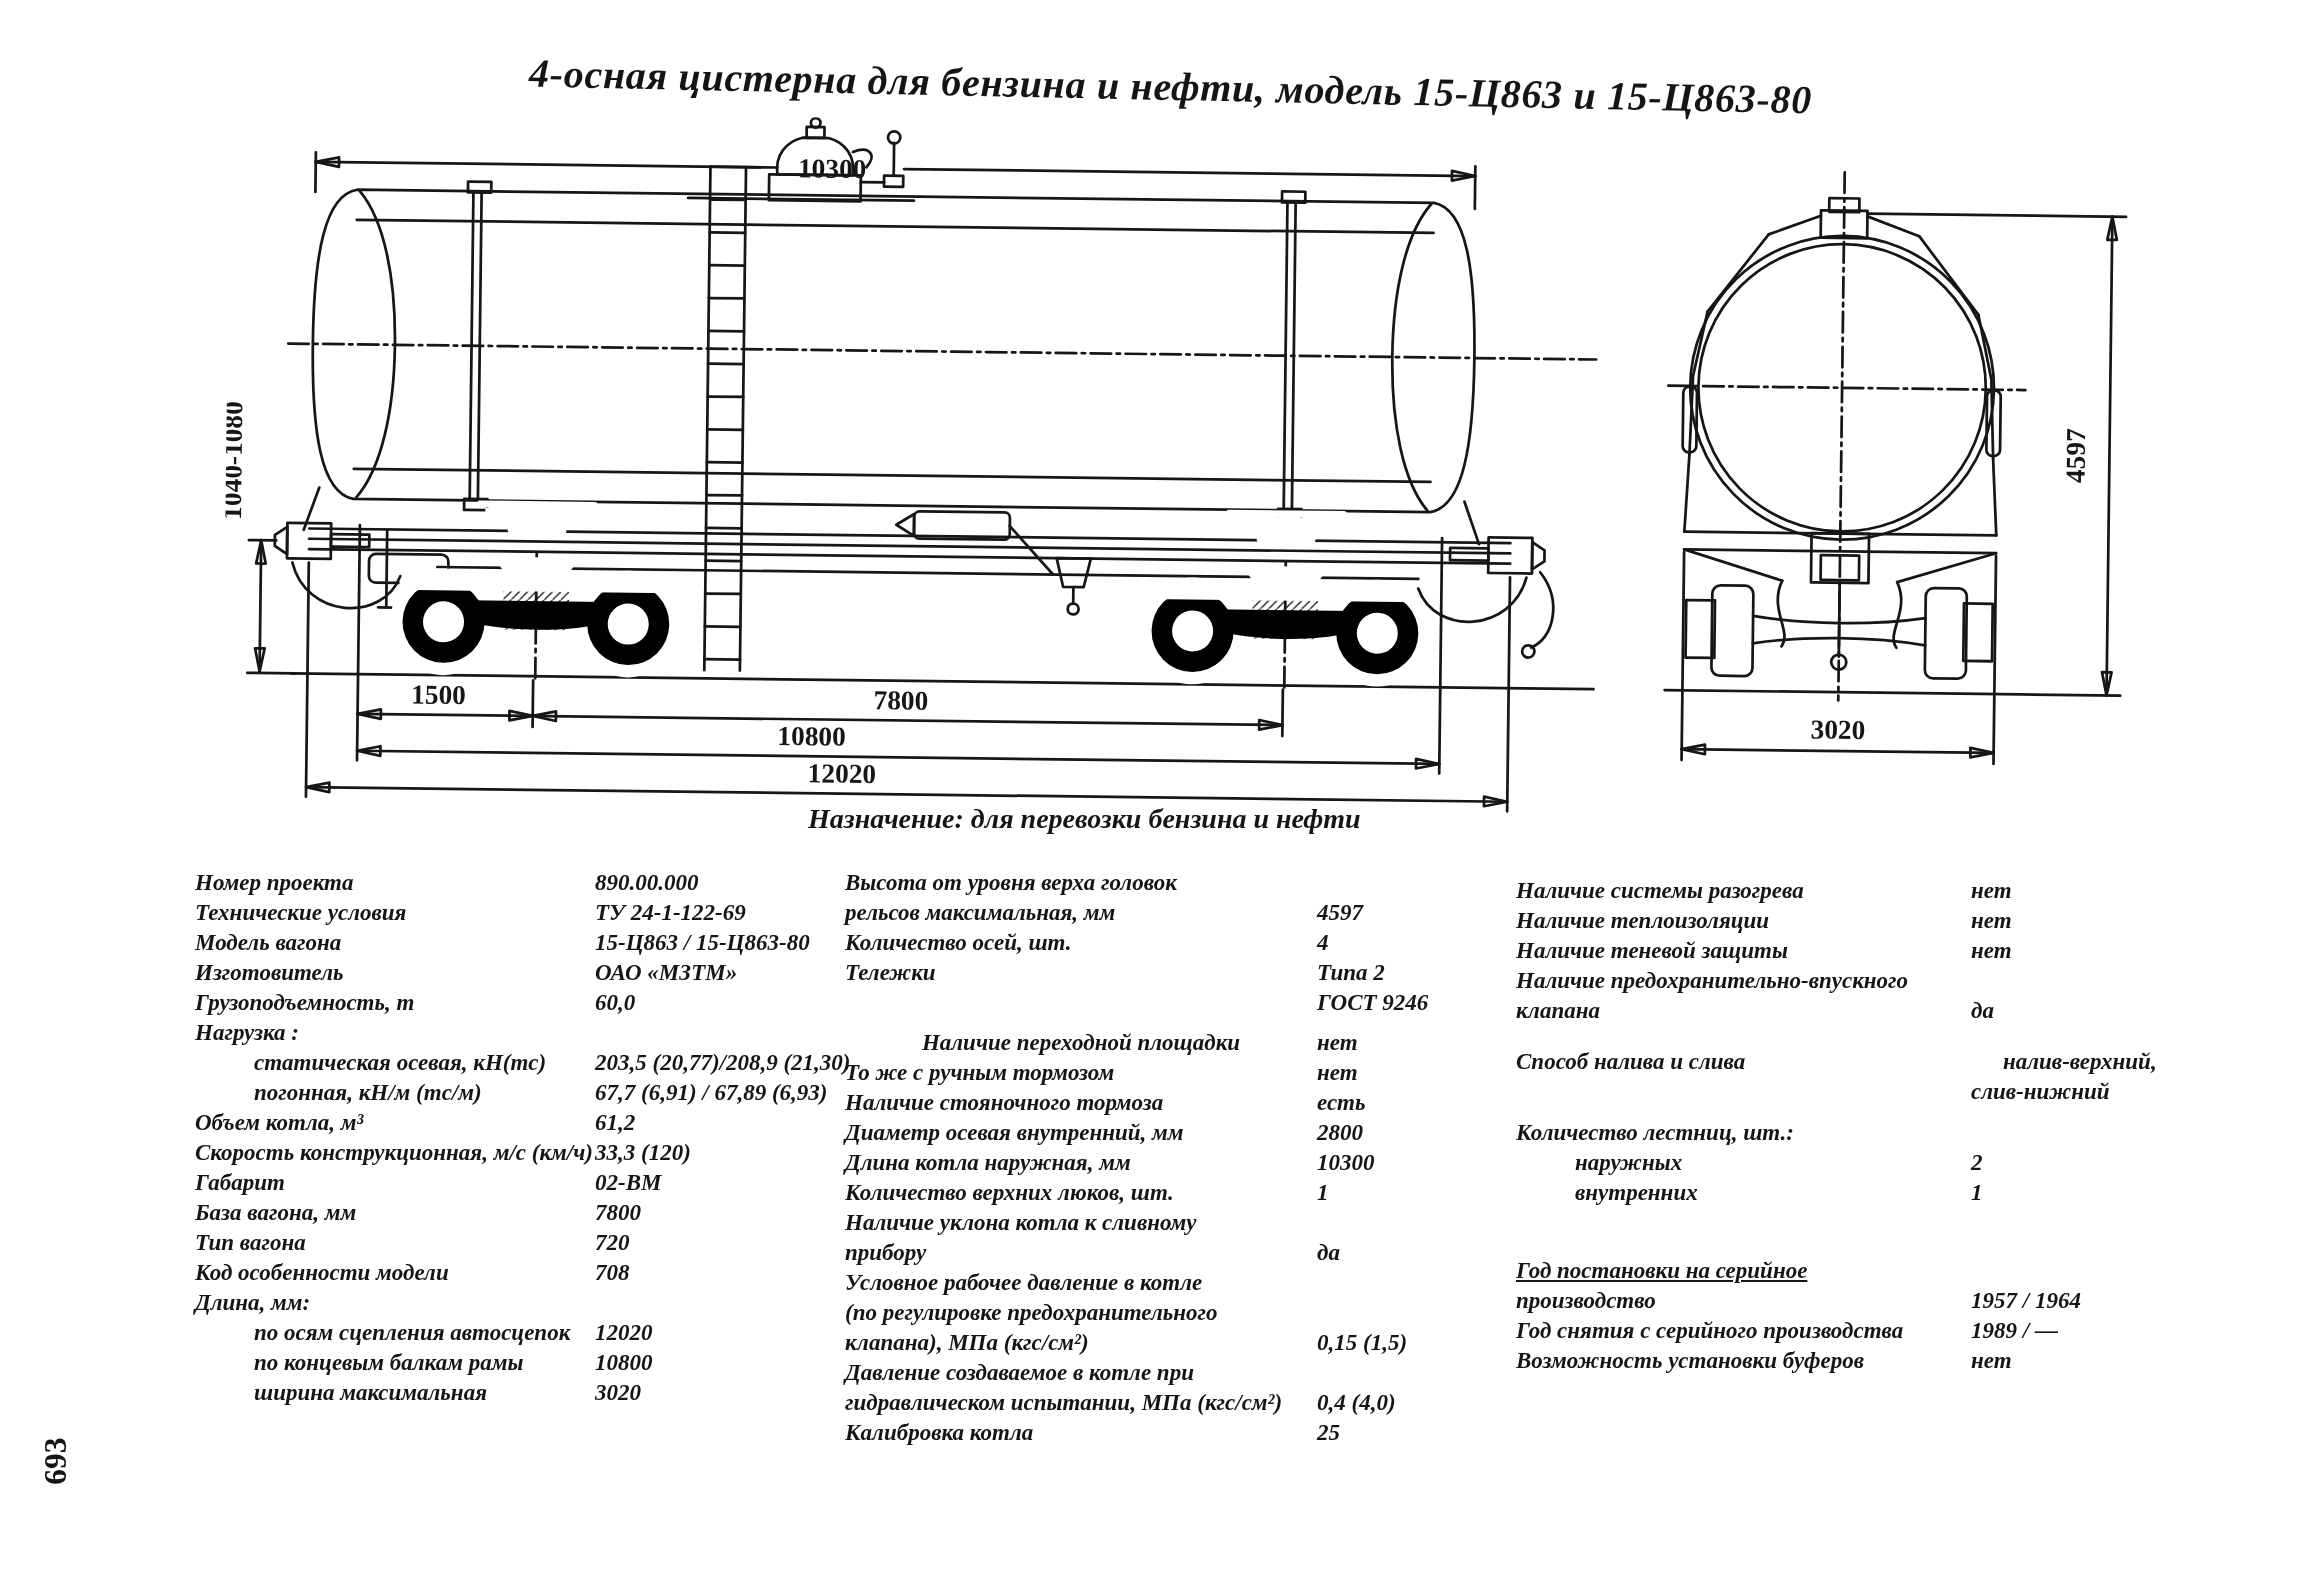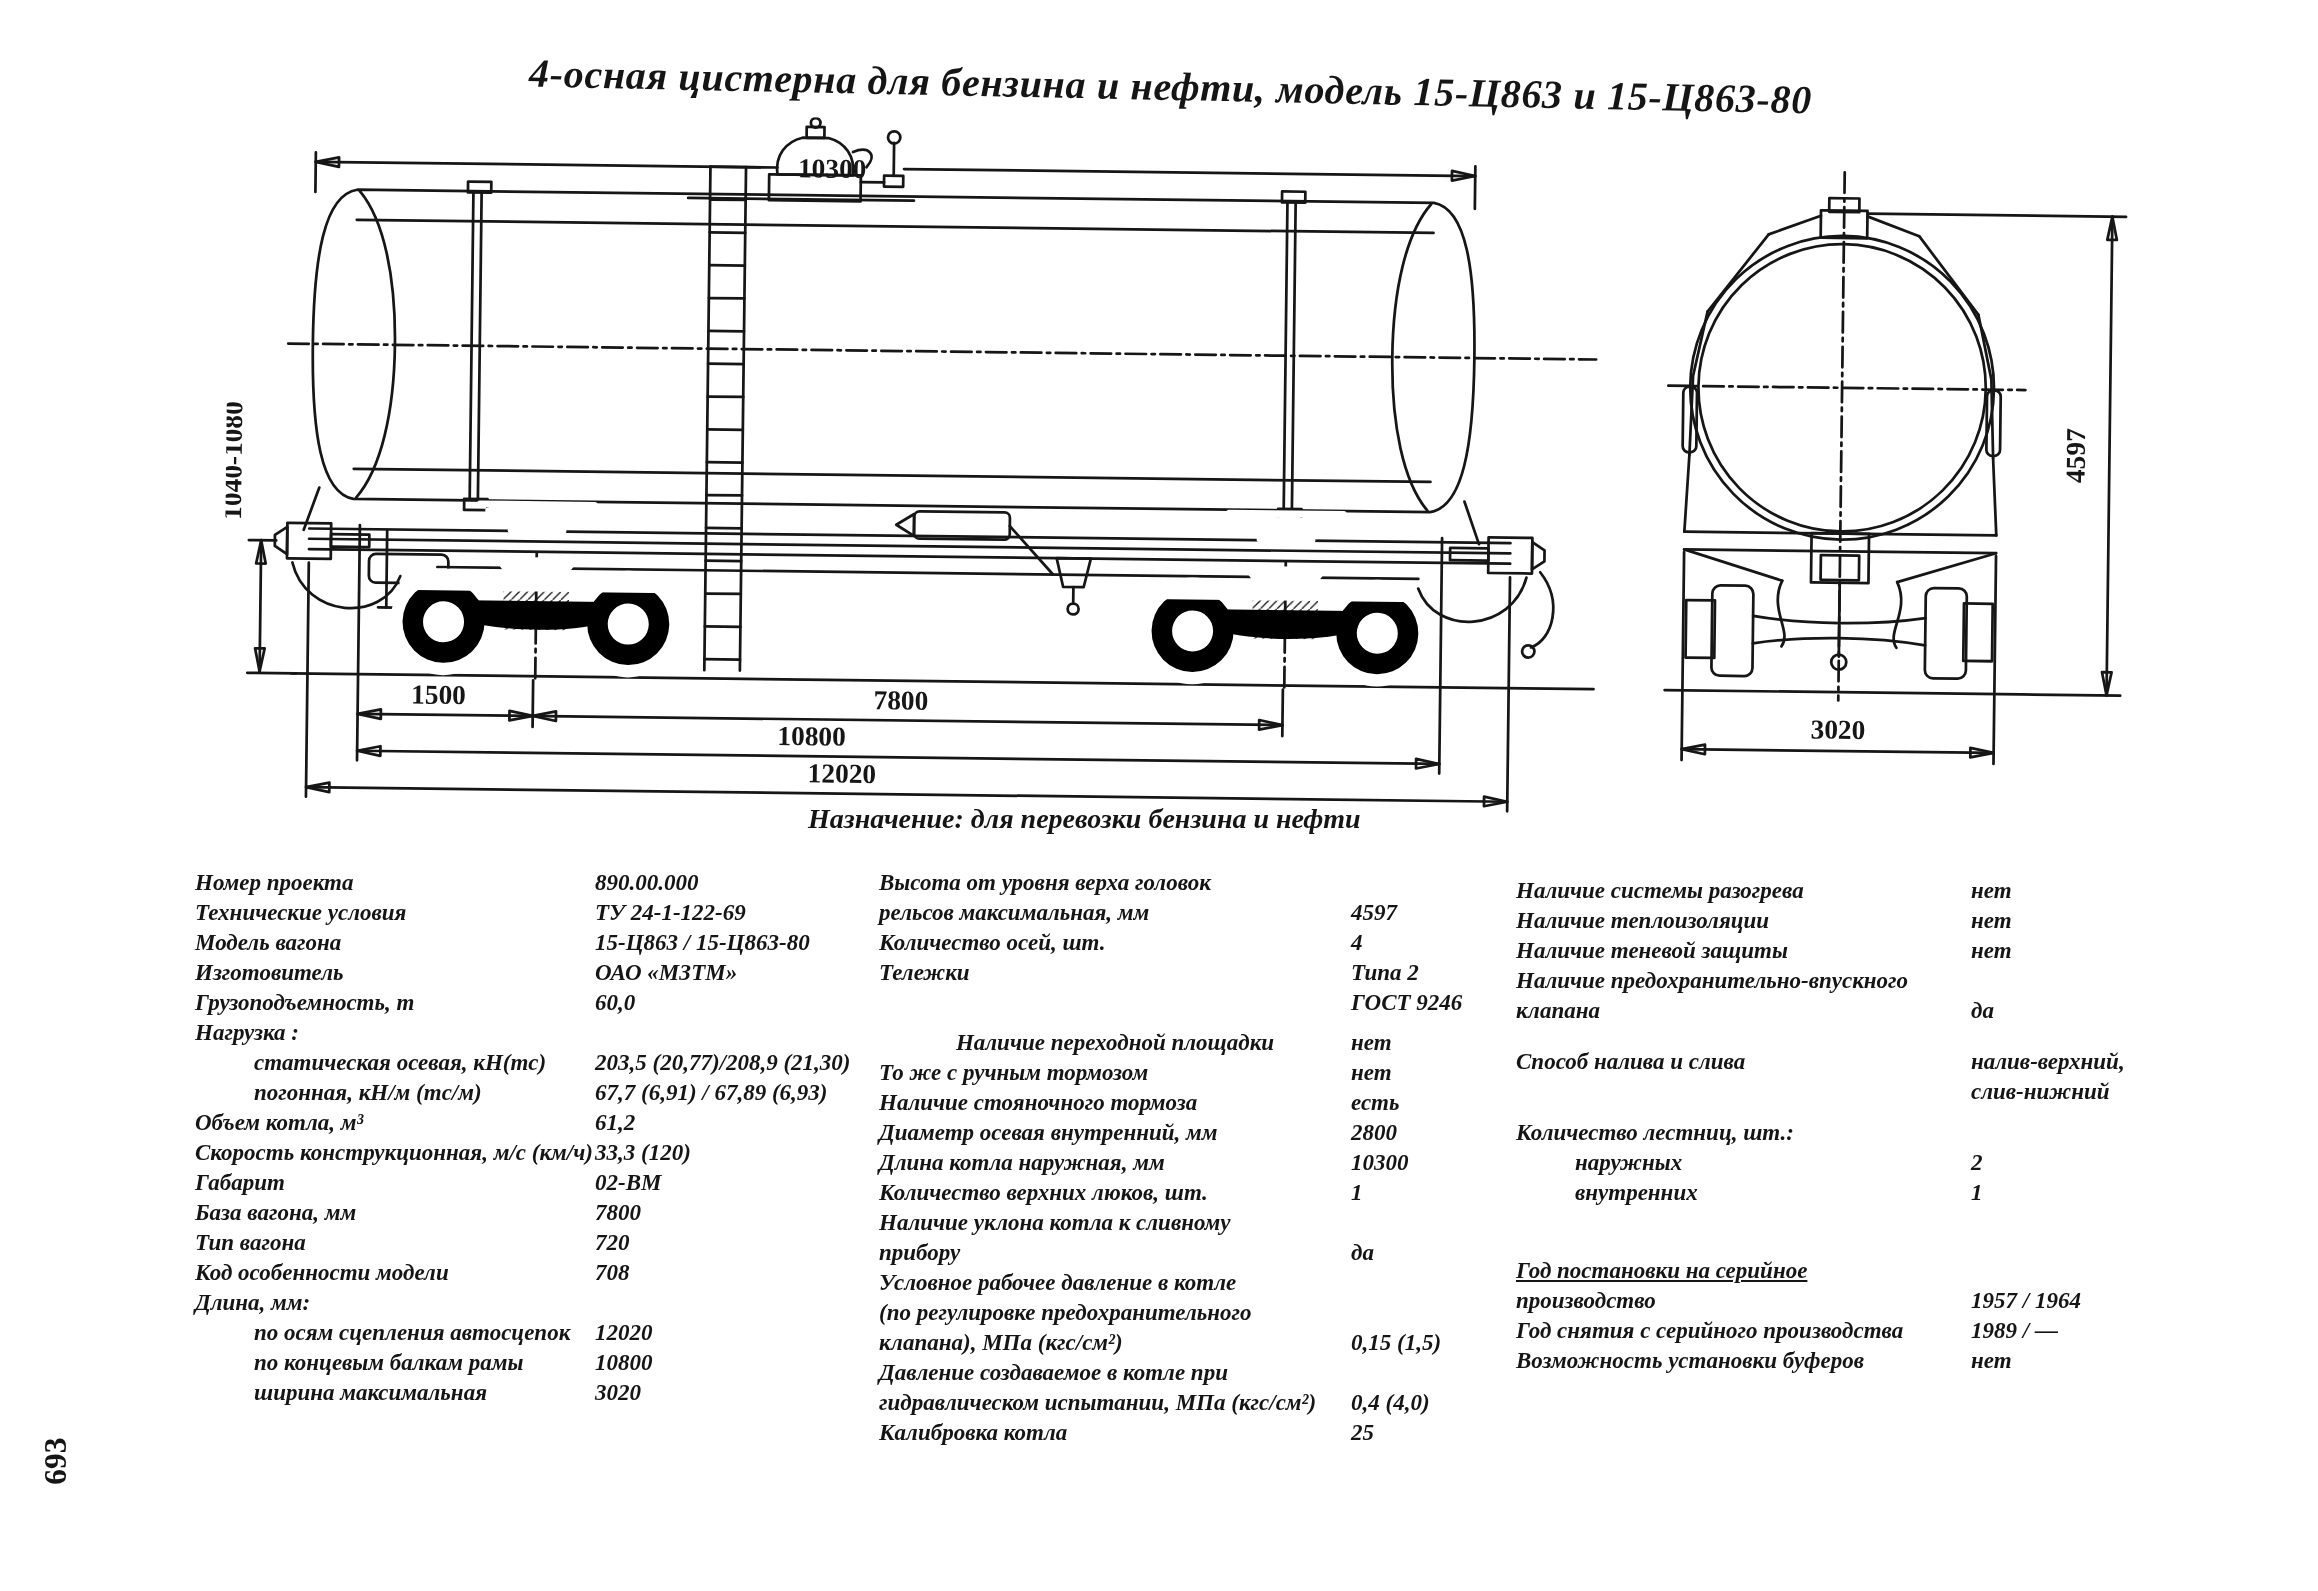--- a/index.html
+++ b/index.html
@@ -342,21 +342,21 @@
       </div>
       <div class="row ind">
         <span class="lbl">по концевым балкам рамы</span>
         <span class="val">10800</span>
       </div>
       <div class="row ind">
         <span class="lbl">ширина максимальная</span>
         <span class="val">3020</span>
       </div>
     </div>
-  <div class="col" id="col2" style="left:879px;top:868px;width:619px">
+  <div class="col" id="col2" style="left:845px;top:868px;width:619px">
       <div class="row">
         <span class="lbl">Высота от уровня верха головок</span>
         <span class="val"></span>
       </div>
       <div class="row">
         <span class="lbl">рельсов максимальная, мм</span>
         <span class="val">4597</span>
       </div>
       <div class="row">
         <span class="lbl">Количество осей, шт.</span>
@@ -441,21 +441,21 @@
         <span class="val">нет</span>
       </div>
       <div class="row">
         <span class="lbl">Наличие предохранительно-впускного</span>
         <span class="val"></span>
       </div>
       <div class="row">
         <span class="lbl">клапана</span>
         <span class="val">да</span>
       </div>
-      <div class="row" style="margin-top: 20.5px;">
+      <div class="row" style="margin-top: 20.5px; gap: 32px;">
         <span class="lbl">Способ налива и слива</span>
         <span class="val">налив-верхний,</span>
       </div>
       <div class="row">
         <span class="lbl"></span>
         <span class="val">слив-нижний</span>
       </div>
       <div class="row" style="margin-top: 11px;">
         <span class="lbl">Количество лестниц, шт.:</span>
         <span class="val"></span>

